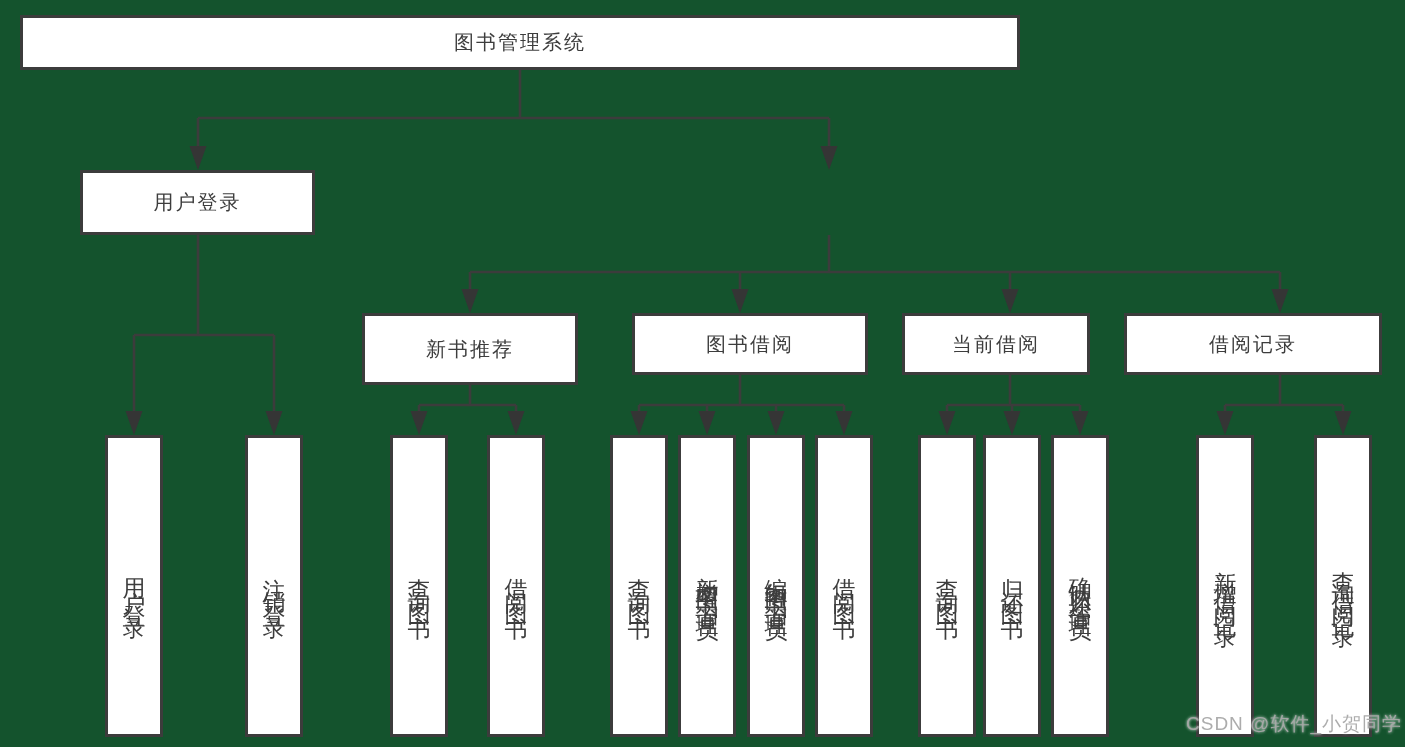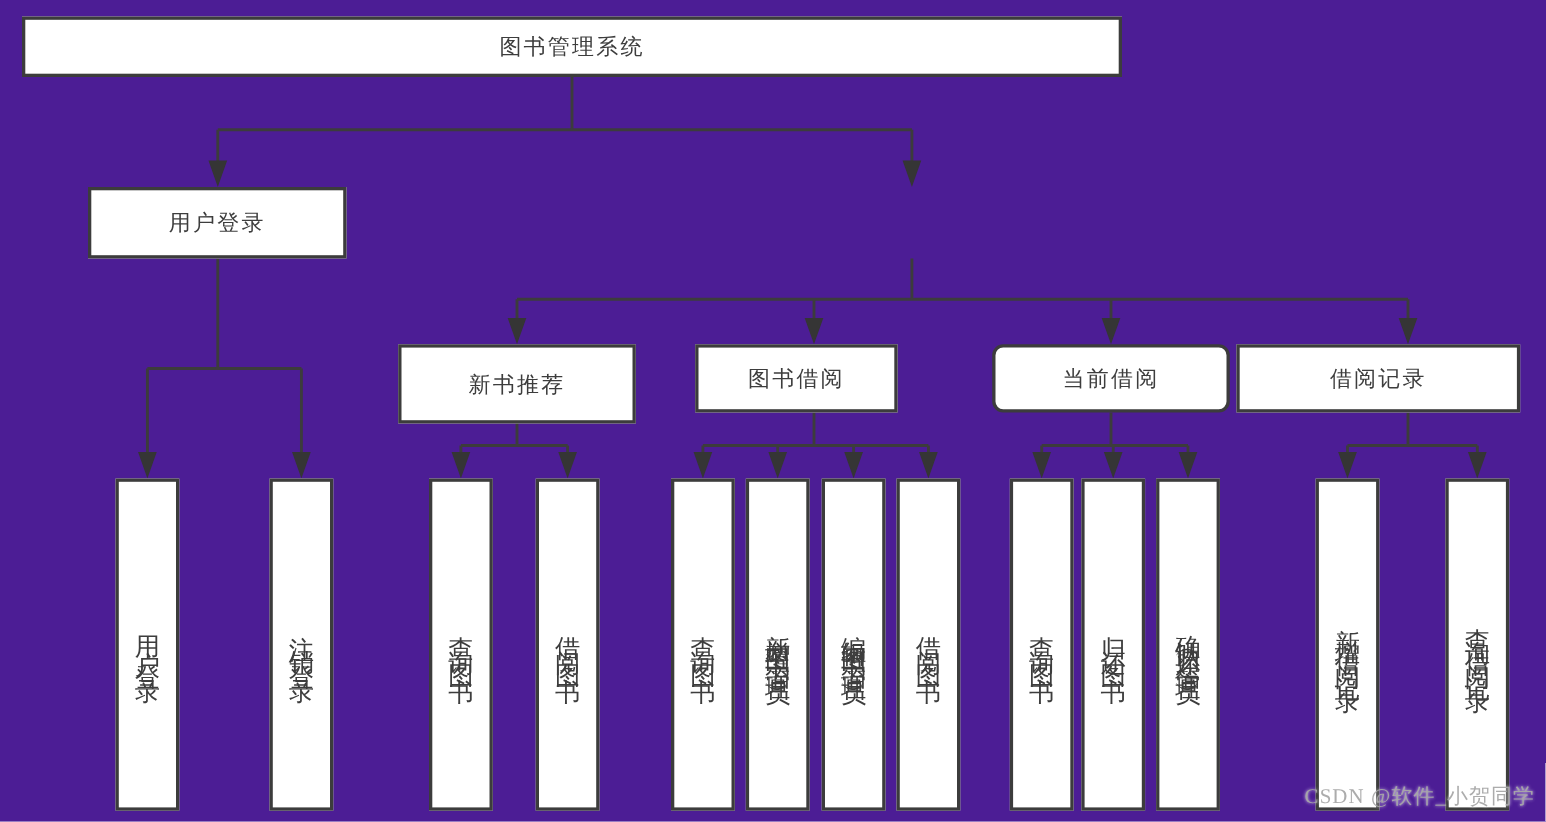--- a/index.html
+++ b/index.html
@@ -1,38 +1,38 @@
 <!DOCTYPE html>
 <html><head>
 <meta charset="utf-8">
 <style>
   html,body{margin:0;padding:0;background:#fff;}
   #stage{
-    position:relative;width:1405px;height:747px;background:#4c1d95;overflow:hidden;
-    font-family:Liberation Serif, serif;color:#3d3d3d;
+    position:relative;width:1405px;height:747px;background:#14532d;overflow:hidden;
+    font-family:Liberation Sans, sans-serif;color:#3d3d3d;
   }
   #connectors{position:absolute;left:0;top:0;z-index:1;}
   .box{
     position:absolute;z-index:2;background:#ffffff;border:3px solid #3c3c3c;
     box-sizing:border-box;display:flex;align-items:center;justify-content:center;
   }
   .h-label{font-size:20px;letter-spacing:2px;white-space:nowrap;}
   .leaf{width:58px;height:302px;top:435px;}
   .leaf-label{
     writing-mode:vertical-rl;text-orientation:mixed;line-height:1;
     font-size:23px;letter-spacing:13px;white-space:nowrap;
   }
   .leaf-label.long{letter-spacing:6px;}
   .leaf-label.mid{letter-spacing:11px;}
   #n-root{left:20px;top:15px;width:1000px;height:55px;}
   #n-login{left:80px;top:170px;width:235px;height:65px;}
   #n-mgmt{left:711px;top:170px;width:235px;height:65px;}
   #n-recommend{left:362px;top:313px;width:216px;height:72px;}
-  #n-borrow{left:632px;top:313px;width:184px;height:62px;}
-  #n-current{left:902px;top:313px;width:216px;height:62px;border-radius:10px;}
+  #n-borrow{left:632px;top:313px;width:236px;height:62px;}
+  #n-current{left:902px;top:313px;width:188px;height:62px;}
   #n-records{left:1124px;top:313px;width:258px;height:62px;}
   #l-login{left:105px;}  #l-logout{left:245px;}
   #l-q1{left:390px;}     #l-b1{left:487px;}
   #l-q2{left:610px;}     #l-add{left:678px;}  #l-edit{left:747px;} #l-b2{left:815px;}
   #l-q3{left:918px;}     #l-ret{left:983px;}  #l-conf{left:1051px;}
   #l-addrec{left:1196px;}#l-qrec{left:1314px;}
   #watermark{
     position:absolute;z-index:5;left:1186px;top:711px;
     font-size:19px;color:rgba(168,168,168,0.95);letter-spacing:1px;white-space:nowrap;
     text-shadow:0 0 3px rgba(255,255,255,0.9);

